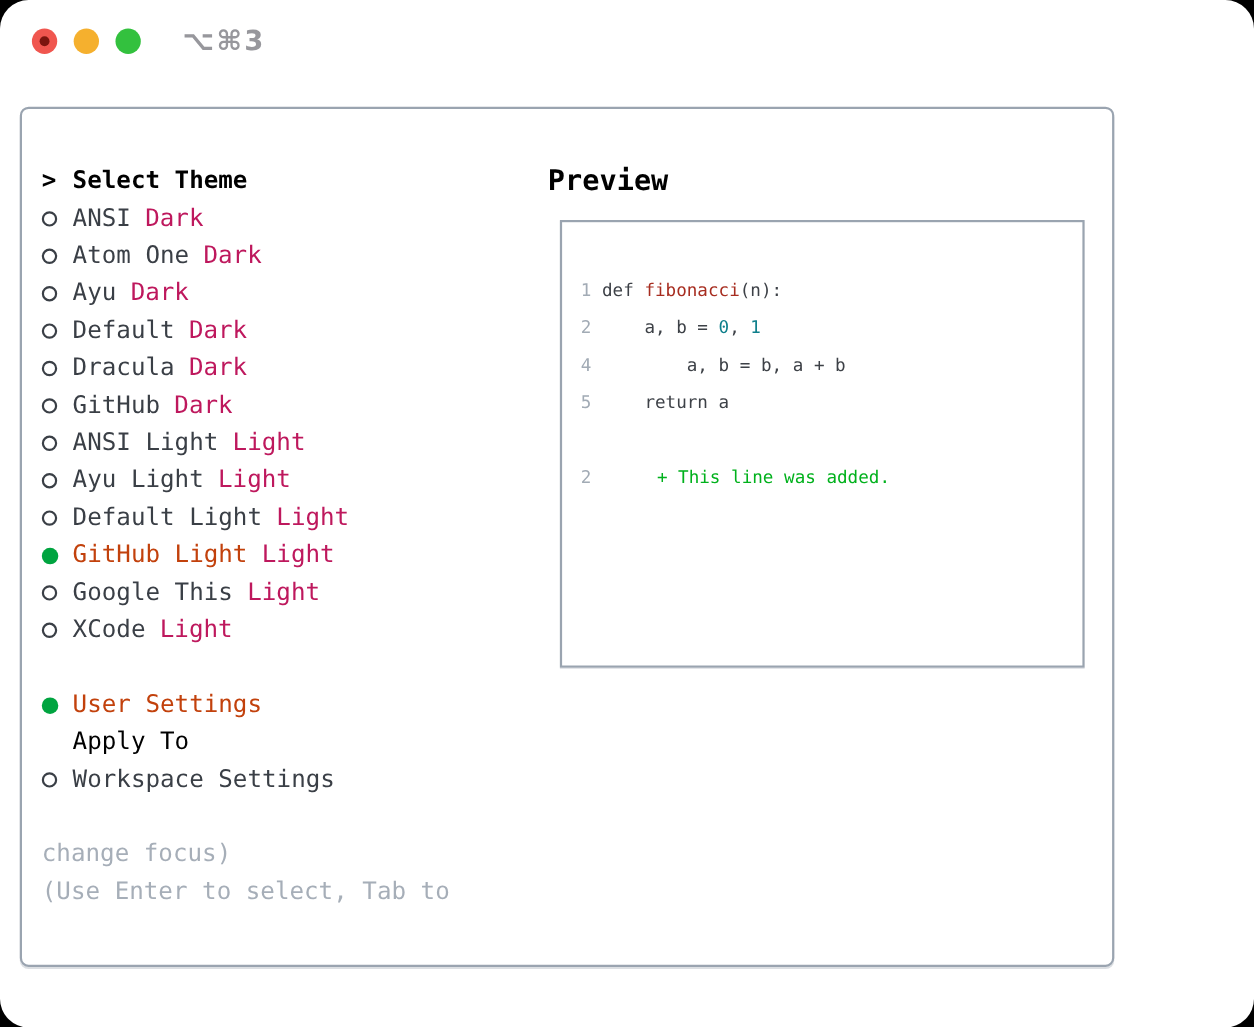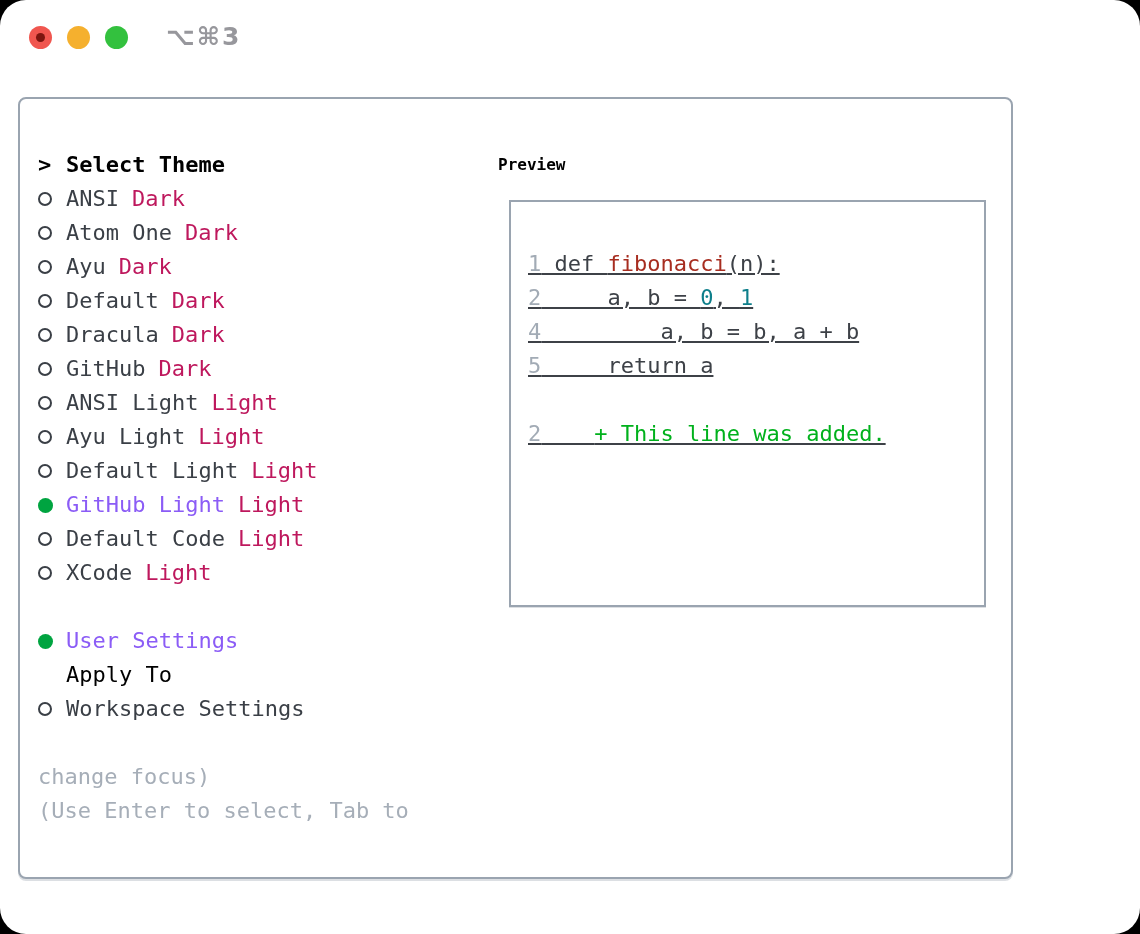--- a/index.html
+++ b/index.html
@@ -48,44 +48,44 @@
   .marker { width:28px; display:flex; align-items:center; flex:0 0 28px; }
   .caret { font-weight:bold; color:#000; }
   .radio {
     width:14px; height:14px; box-sizing:border-box;
     border:2px solid #3a3f46; border-radius:50%;
   }
   .radio.on { width:15px; height:15px; border:none; background:#00a440; }
   .hdr { font-weight:bold; color:#000;text-align:center; }
   .hdr2 { color:#000; }
   .variant { color:#be185d; margin-left:13px; }
-  .sel { color:#8b5cf6; }
+  .sel { color:#c2410c; }
   .hint-row { color:#a6aeb8; }
   .spacer { height:34px; }
   
   .preview-title {
     position:absolute; left:498px; top:148px; height:34px; line-height:34px;
-    font-size:16px; font-weight:bold; color:#000;
+    font-size:26px; font-weight:bold; color:#000;
   }
   .preview-box {
     position:absolute; left:509px; top:200px; width:477px; height:407px;
     box-sizing:border-box;
     border:2px solid #9aa4b0;
     background:#fff;
     padding:45px 0 0 17px;
     box-shadow:0 1px 0 rgba(154,164,176,0.35);
   }
-  .code-line { height:34px; line-height:34px; font-size:22px; white-space:pre; color:#3d4147;text-decoration:underline; }
+  .code-line { height:34px; line-height:34px; font-size:16px; white-space:pre; color:#3d4147; }
   .ln      { color:#a2abb5; }
   .tok-fn  { color:#a72d20; }
   .tok-num { color:#0e7f8b; }
   .tok-blt { color:#199dd8; }
   .tok-ctx { color:#9aa3ad; }
   .tok-del { color:#c33a20; }
-  .tok-add { color:#00b11c; }
+  .tok-add { color:#00b11c;margin-left:21px; }
 </style>
 </head>
 <body>
 
 <div class="window">
 
   <div class="traffic">
     <div class="light red">
         <div class="dot"></div>
       </div>
@@ -148,21 +148,21 @@
       <span>Default Light</span>
       <span class="variant">Light</span>
     </div>
     <div class="row">
       <span class="marker"><span class="radio on"></span></span>
       <span class="sel">GitHub Light</span>
       <span class="variant">Light</span>
     </div>
     <div class="row">
       <span class="marker"><span class="radio"></span></span>
-      <span>Default Code</span>
+      <span>Google This</span>
       <span class="variant">Light</span>
     </div>
     <div class="row">
       <span class="marker"><span class="radio"></span></span>
       <span>XCode</span>
       <span class="variant">Light</span>
     </div>
 
     <div class="spacer"></div>
 

